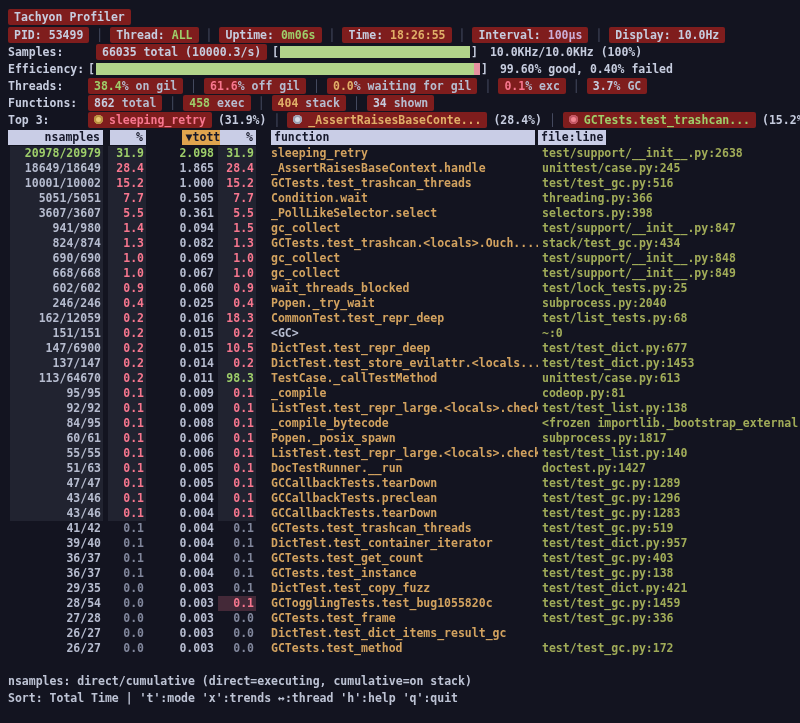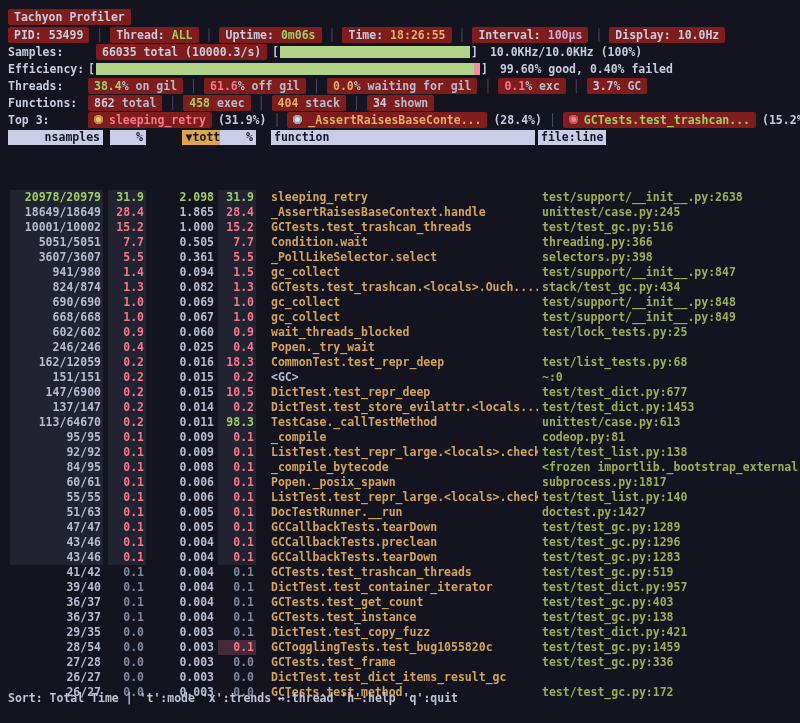--- a/index.html
+++ b/index.html
@@ -32,21 +32,21 @@
   .thead{position:absolute;top:130px;left:8px;right:0;height:16px;line-height:15px;}
   .hcell{white-space:pre;}
   .hbox{display:inline-block;background:#c9cde6;color:#16182a;padding:0 3px;height:15px;box-sizing:border-box;}
   .hbox.sort{background:#dfa44e;margin-left:36px;}
   .c-ns,.c-p1,.c-tt,.c-p2{text-align:right;}
   .h-ns .hbox{width:95px;text-align:right;}
   .h-p .hbox{width:36px;text-align:right;}
   .h-tt .hbox{width:62px;text-align:right;}
   .h-fn{padding-left:15px;} .h-fn .hbox{width:264px;text-align:left;}
   .h-fl{}
-  .tbody{position:absolute;top:146px;left:8px;right:0;margin-top:44px;}
+  .tbody{position:absolute;top:146px;left:8px;right:0;}
   .row{height:15px;line-height:15px;}
   .v{display:inline-block;padding:0 2px;box-sizing:border-box;}
   .vns{min-width:93px;text-align:right;}
   .vp{min-width:38px;text-align:right;}
   .stripe{background:rgba(203,212,240,0.08);}
   .hl-red{background:rgba(247,118,142,0.22);}
   .c-fn{padding-left:15px;overflow:hidden;white-space:pre;}
   .c-fl{padding-left:4px;overflow:hidden;white-space:pre;}
   .foot{color:#bdc3d4;}
 </style>
@@ -198,20 +198,21 @@
         <div class="c-p2"><span class="v vp red stripe">0.9</span></div>
         <div class="c-fn tan">wait_threads_blocked</div>
         <div class="c-fl olive">test/lock_tests.py:25</div>
       </div>
       <div class="row grid">
         <div class="c-ns"><span class="v vns fg2 stripe">246/246</span></div>
         <div class="c-p1"><span class="v vp red stripe">0.4</span></div>
         <div class="c-tt fg2">0.025</div>
         <div class="c-p2"><span class="v vp red stripe">0.4</span></div>
         <div class="c-fn tan">Popen._try_wait</div>
+        <div class="c-fl olive">subprocess.py:2040</div>
       </div>
       <div class="row grid">
         <div class="c-ns"><span class="v vns fg2 stripe">162/12059</span></div>
         <div class="c-p1"><span class="v vp red stripe">0.2</span></div>
         <div class="c-tt fg2">0.016</div>
         <div class="c-p2"><span class="v vp red stripe">18.3</span></div>
         <div class="c-fn tan">CommonTest.test_repr_deep</div>
         <div class="c-fl olive">test/list_tests.py:68</div>
       </div>
       <div class="row grid">
@@ -384,15 +385,16 @@
       <div class="row grid">
         <div class="c-ns"><span class="v vns fg2">26/27</span></div>
         <div class="c-p1"><span class="v vp dim">0.0</span></div>
         <div class="c-tt fg2">0.003</div>
         <div class="c-p2"><span class="v vp dim">0.0</span></div>
         <div class="c-fn tan">GCTests.test_method</div>
         <div class="c-fl olive">test/test_gc.py:172</div>
       </div>
     </div>
 
+  <div class="line foot" style="top:672px"><span>nsamples: direct/cumulative (direct=executing, cumulative=on stack)</span></div>
   <div class="line foot" style="top:689px"><span>Sort: Total Time | 't':mode 'x':trends ↔:thread 'h':help 'q':quit</span></div>
 
 </div>
 
 </body></html>

